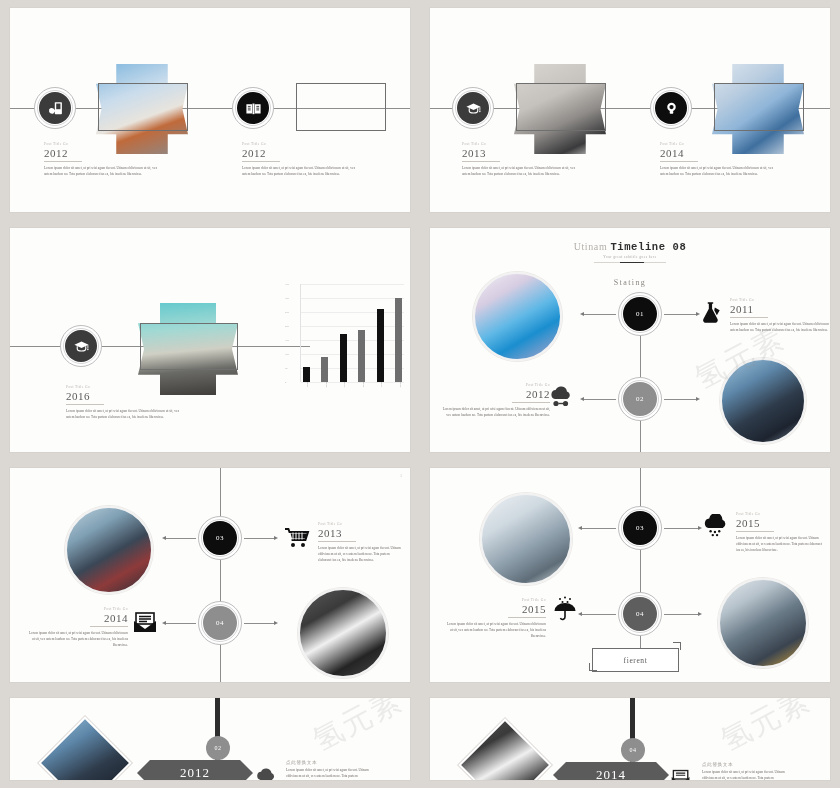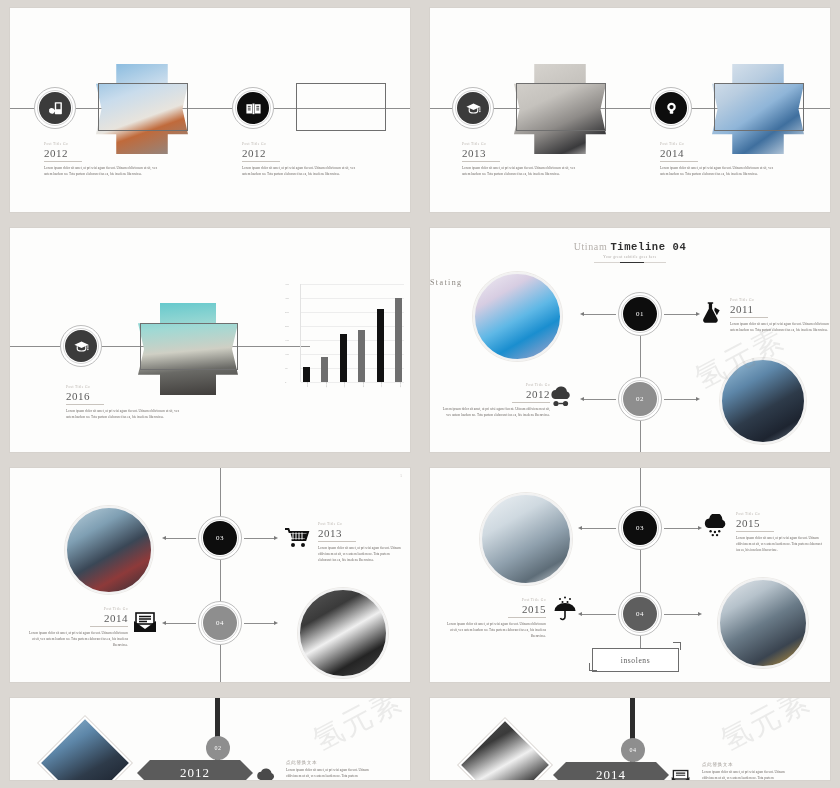--- a/index.html
+++ b/index.html
@@ -342,27 +342,27 @@
       </div>
     </div>
   </div>
 
   <div class="slide-cell">
     <div class="slide">
 
       <div class="ttl-wrap" style="left:0;right:0;top:13px;">
         <div class="ttl-line">
           <span class="ttl-light">Utinam</span>
-          <span class="ttl-bold">Timeline 04</span>
+          <span class="ttl-bold">Timeline 08</span>
         </div>
         <div class="ttl-sub">Your great subtitle goes here</div>
         <div class="ttl-rule"></div>
       </div>
 
-      <div class="stating" style="left:0;right:0;top:50px;">Stating</div>
+      <div class="stating" style="left:0;right:0;top:50px;text-align:center;">Stating</div>
 
       <div class="vline" style="left:210px;top:72px;height:168px;"></div>
 
       <div class="node" style="left:188px;top:64px;width:44px;height:44px;">
         <div class="ring"></div>
         <div class="ring2"></div>
         <div class="disc black">
           <span class="num">01</span>
         </div>
       </div>
@@ -540,21 +540,21 @@
 
       <div class="cap right-al" style="left:16px;top:130px;width:100px;">
         <div class="kicker">Post Title Go</div>
         <div class="year">2015</div>
         <div class="rule"></div>
         <div class="body" style="width:100px;">Lorem ipsum dolor sit amet, at pri wisi agam fierent. Utinam oblivionem ut sit, vex antem laudem no. Tota partem elaboraret ius ea, his insolens liberavisse.</div>
       </div>
 
       <div class="ph circle img-audience" style="left:288px;top:110px;width:86px;height:86px;"></div>
 
-      <div class="finished-box" style="left:162px;top:180px;width:85px;height:22px;">insolens</div>
+      <div class="finished-box" style="left:162px;top:180px;width:85px;height:22px;">fierent</div>
       <div class="corner" style="left:159px;top:195px;border-right:none;border-top:none;"></div>
       <div class="corner" style="left:243px;top:174px;border-left:none;border-bottom:none;"></div>
     </div>
   </div>
 
   <div class="slide-cell">
     <div class="slide">
 
       <div class="thickbar" style="left:205px;top:0;height:42px;"></div>
       <div class="thickbar-grey" style="left:205px;top:60px;height:38px;"></div>

